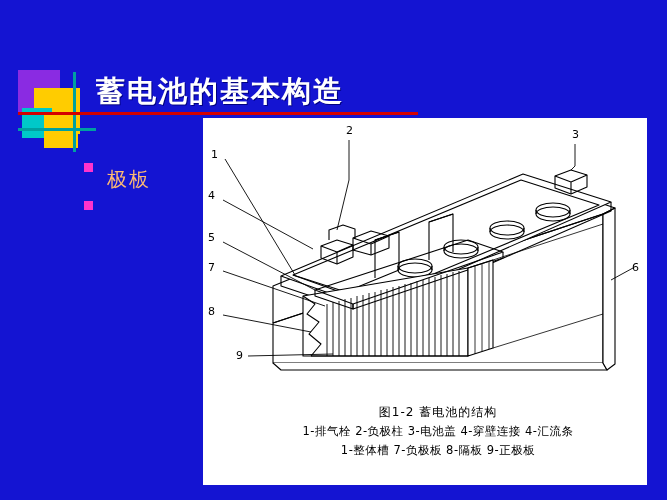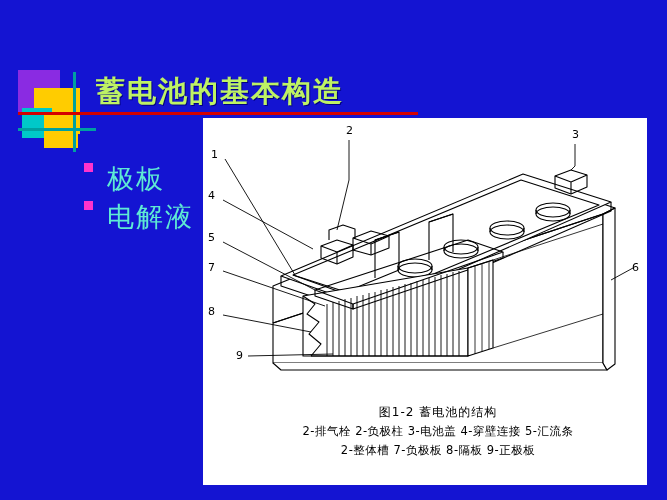--- a/index.html
+++ b/index.html
@@ -48,21 +48,21 @@
     background: #00a0a0;
   }
 
   
   .title {
     position: absolute;
     left: 96px;
     top: 72px;
     font-size: 29px;
     font-weight: bold;
-    color: #bef264;
+    color: #ffffff;
     letter-spacing: 2px;
     text-shadow: 1px 1px 0 #000080;
     font-family: "DejaVu Sans", "Liberation Sans", sans-serif;
   }
   .title-underline {
     position: absolute;
     left: 18px;
     top: 112px;
     width: 400px;
     height: 3px;
@@ -82,22 +82,22 @@
     height: 38px;
   }
   .bullet-mark {
     width: 9px;
     height: 9px;
     background: #ff33cc;
     margin-right: 14px;
     flex: 0 0 auto;
   }
   .bullet-text {
-    color: #5eead4;
-    font-size: 27px;
+    color: #fdba74;
+    font-size: 20px;
     letter-spacing: 2px;
     font-family: "DejaVu Sans", "Liberation Sans", sans-serif;
     margin-top: 24px;
   }
 
   
   .figure {
     position: absolute;
     left: 203px;
     top: 118px;
@@ -140,21 +140,20 @@
   <div class="title">蓄电池的基本构造</div>
   <div class="title-underline"></div>
 
   <div class="bullets">
     <div class="bullet-row">
       <span class="bullet-mark"></span>
       <span class="bullet-text">极板</span>
     </div>
     <div class="bullet-row">
       <span class="bullet-mark"></span>
-      <span class="bullet-text">电解液</span>
     </div>
   </div>
 
   <div class="figure">
 
     <svg width="444" height="290" viewBox="0 0 444 290">
       <g fill="none" stroke="#000000" stroke-width="1.1" stroke-linejoin="round">
 
         <path d="M70,205 L70,245 L400,245 L400,96 L70,205 Z" fill="#ffffff"></path>
 
@@ -270,18 +269,18 @@
         <text x="5" y="123">5</text>
         <text x="429" y="153">6</text>
         <text x="5" y="153">7</text>
         <text x="5" y="197">8</text>
         <text x="33" y="241">9</text>
       </g>
     </svg>
 
     <div class="fig-caption">
       <div class="cap-title">图1-2   蓄电池的结构</div>
-      <div class="cap-legend">2-排气栓   2-负极柱   3-电池盖   4-穿壁连接   5-汇流条</div>
-      <div class="cap-legend">2-整体槽   7-负极板   8-隔板   9-正极板</div>
+      <div class="cap-legend">1-排气栓   2-负极柱   3-电池盖   4-穿壁连接   4-汇流条</div>
+      <div class="cap-legend">1-整体槽   7-负极板   8-隔板   9-正极板</div>
     </div>
   </div>
 
 </div>
 
 </body></html>

